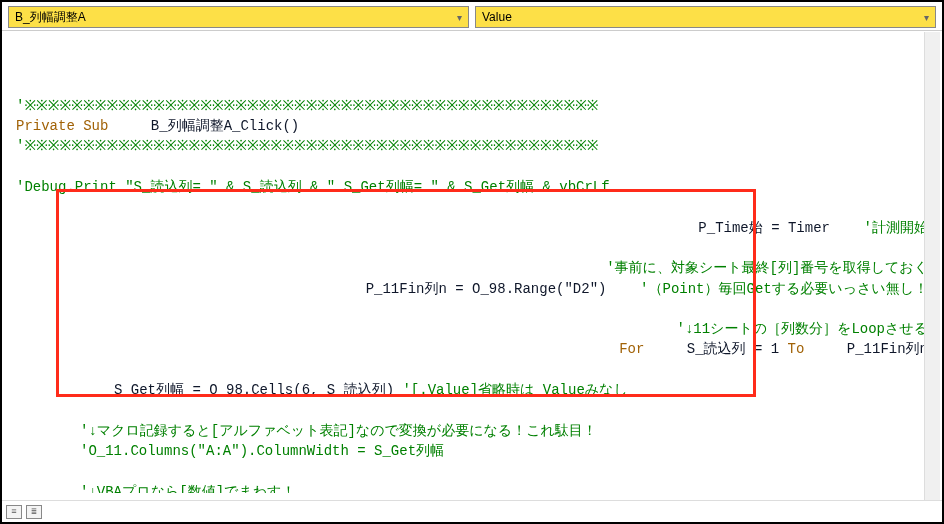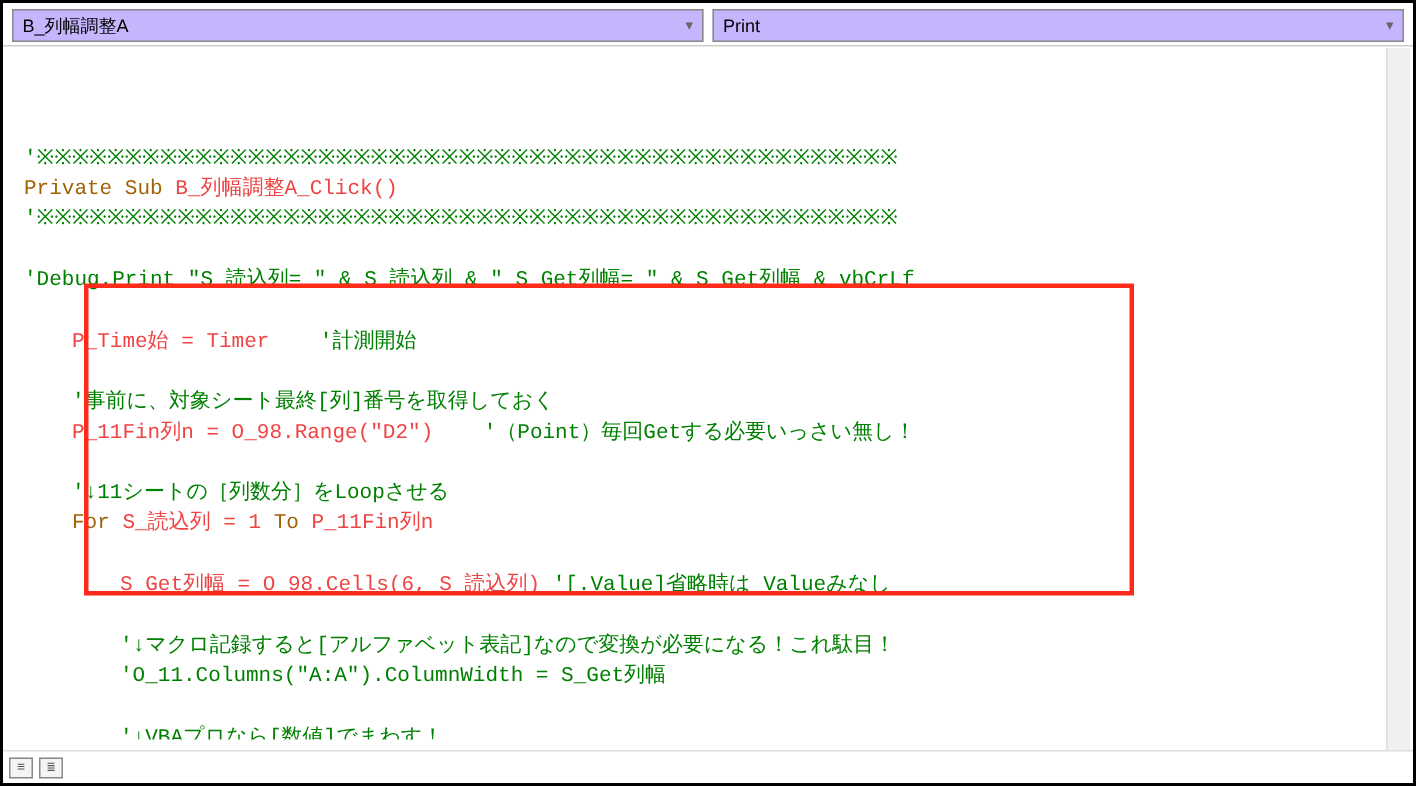--- a/index.html
+++ b/index.html
@@ -20,21 +20,21 @@
   .toolbar {
     display: flex;
     padding: 4px 6px 2px 6px;
     gap: 6px;
     align-items: center;
   }
   .dropdown {
     flex: 1;
     height: 22px;
     border: 1px solid #888;
-    background: #c4b5fd;
+    background: #fde047;
     display: flex;
     align-items: center;
     justify-content: space-between;
     padding: 0 6px;
     font-family: "MS Gothic", sans-serif;
     font-size: 12px;
     cursor: pointer;
   }
   .dropdown .chev {
     font-size: 10px;
@@ -58,25 +58,25 @@
   .redbox {
     position: absolute;
     border: 3px solid #ff2b1a;
     left: 54px;
     top: 158px;
     width: 700px;
     height: 208px;
     pointer-events: none;
   }
   .indent0 { padding-left: 0; }
-  .indent1 { padding-left: 32px; }
+  .indent1 { padding-left: 32px; text-align: right; }
   .indent2 { padding-left: 64px; }
   .c-green { color: #008000; }
   .c-blue  { color: #a16207; }
-  .c-black { color: #ef4444; }
+  .c-black { color: #0f172a; margin-left: 34px; }
   .line { display: block; }
   .bottom-bar {
     position: absolute;
     left: 0;
     bottom: 0;
     height: 22px;
     width: 100%;
     display: flex;
     align-items: center;
     padding-left: 4px;
@@ -110,21 +110,21 @@
 <body>
 
 <div class="frame">
 
   <div class="toolbar">
     <div class="dropdown">
       <span>B_列幅調整A</span>
       <span class="chev">▾</span>
     </div>
     <div class="dropdown">
-      <span>Print</span>
+      <span>Value</span>
       <span class="chev">▾</span>
     </div>
   </div>
   <div class="divider-line"></div>
 
   <div class="code-area" id="code-area">
     <div class="redbox"></div>
   <div class="line indent0"><span class="c-green">'※※※※※※※※※※※※※※※※※※※※※※※※※※※※※※※※※※※※※※※※※※※※※※※※※</span></div><div class="line indent0"><span class="c-blue">Private Sub</span><span class="c-black"> B_列幅調整A_Click()</span></div><div class="line indent0"><span class="c-green">'※※※※※※※※※※※※※※※※※※※※※※※※※※※※※※※※※※※※※※※※※※※※※※※※※</span></div><div class="line indent0"><span class="c-black"> </span></div><div class="line indent0"><span class="c-green">'Debug.Print "S_読込列= " &amp; S_読込列 &amp; " S_Get列幅= " &amp; S_Get列幅 &amp; vbCrLf</span></div><div class="line indent0"><span class="c-black"> </span></div><div class="line indent1"><span class="c-black">P_Time始 = Timer    </span><span class="c-green">'計測開始</span></div><div class="line indent0"><span class="c-black"> </span></div><div class="line indent1"><span class="c-green">'事前に、対象シート最終[列]番号を取得しておく</span></div><div class="line indent1"><span class="c-black">P_11Fin列n = O_98.Range("D2")    </span><span class="c-green">'（Point）毎回Getする必要いっさい無し！</span></div><div class="line indent0"><span class="c-black"> </span></div><div class="line indent1"><span class="c-green">'↓11シートの［列数分］をLoopさせる</span></div><div class="line indent1"><span class="c-blue">For</span><span class="c-black"> S_読込列 = 1 </span><span class="c-blue">To</span><span class="c-black"> P_11Fin列n</span></div><div class="line indent0"><span class="c-black"> </span></div><div class="line indent2"><span class="c-black">S_Get列幅 = O_98.Cells(6, S_読込列) </span><span class="c-green">'[.Value]省略時は Valueみなし</span></div><div class="line indent0"><span class="c-black"> </span></div><div class="line indent2"><span class="c-green">'↓マクロ記録すると[アルファベット表記]なので変換が必要になる！これ駄目！</span></div><div class="line indent2"><span class="c-green">'O_11.Columns("A:A").ColumnWidth = S_Get列幅</span></div><div class="line indent0"><span class="c-black"> </span></div><div class="line indent2"><span class="c-green">'↓VBAプロなら[数値]でまわす！</span></div></div>
 
   <div class="scroll-v"></div>

